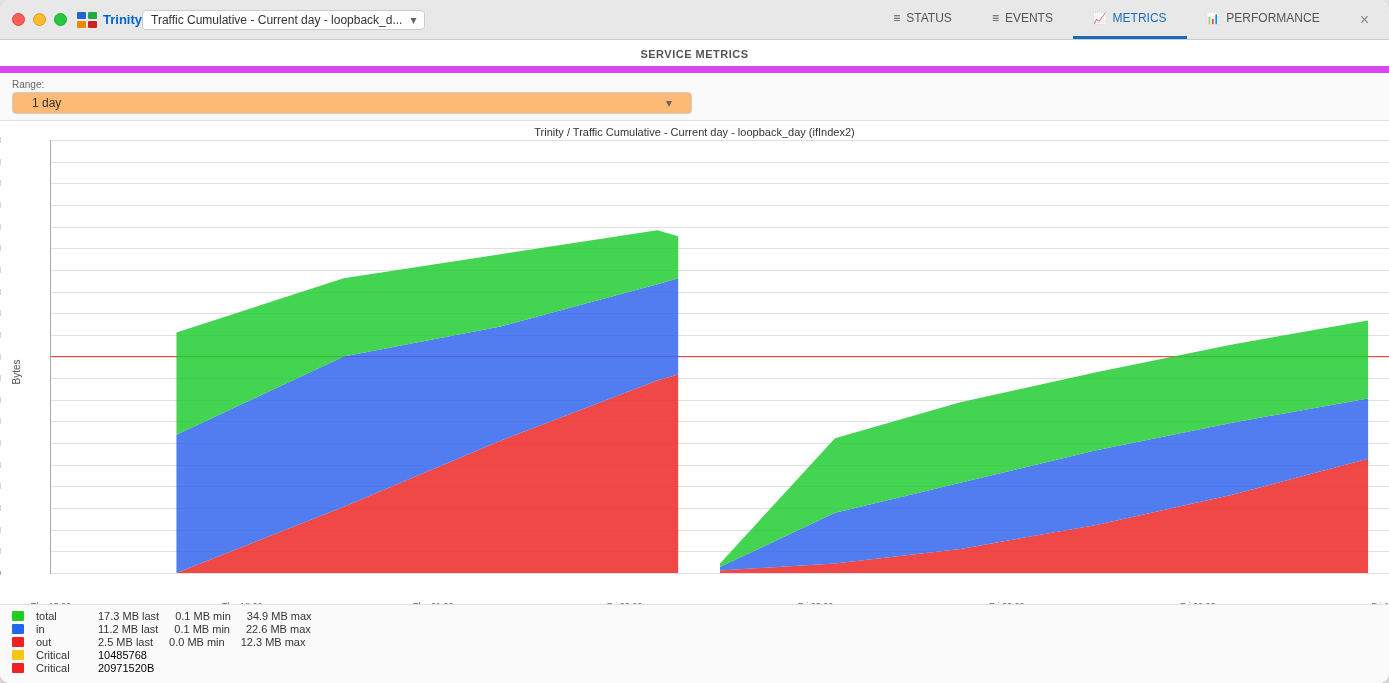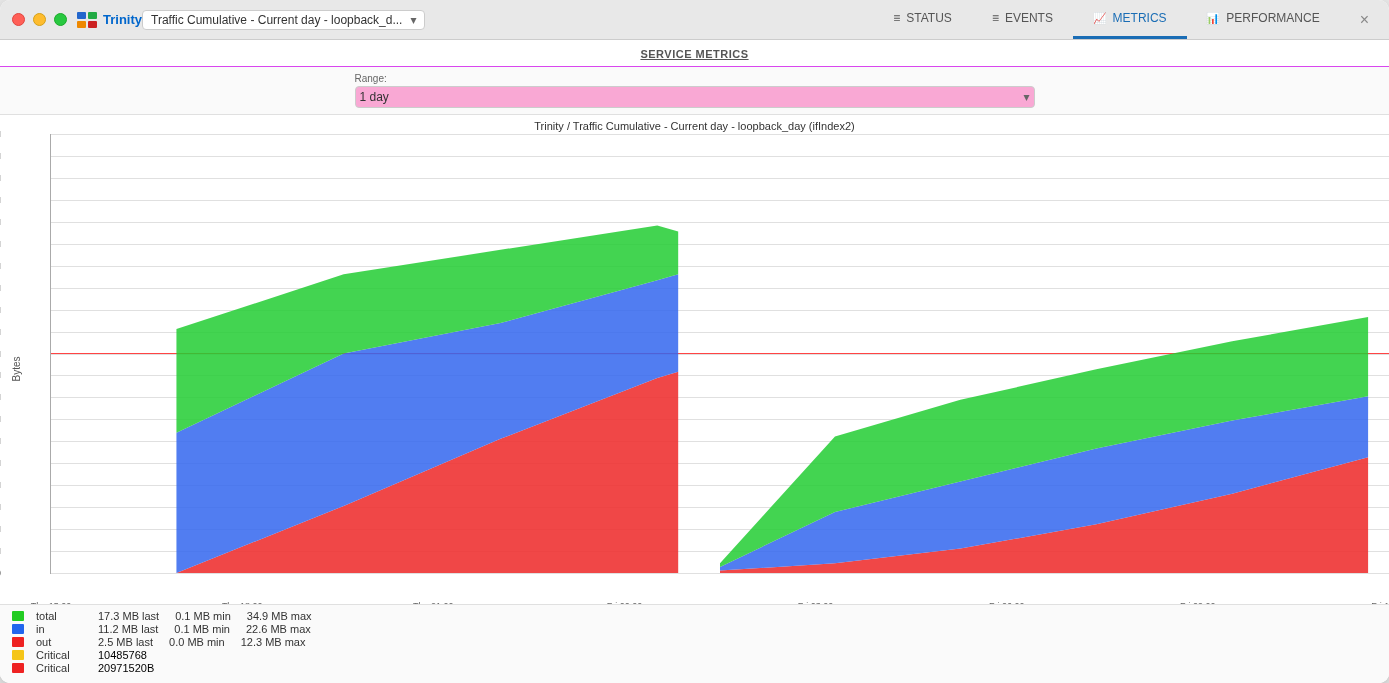--- a/index.html
+++ b/index.html
@@ -86,41 +86,39 @@
       background: #fff;
       overflow: hidden;
     }
     .section-title {
       text-align: center;
       font-size: 11px;
       font-weight: 600;
       letter-spacing: 0.5px;
       color: #555;
       padding: 8px 16px 6px;
-      border-bottom: 1px solid #d946ef;
-      text-decoration: underline;
+      border-bottom: 7px solid #d946ef;
     }
     .controls-bar {
       display: flex;
       padding: 6px 12px;
       gap: 20px;
       border-bottom: 1px solid #e0e0e0;
       background: #fafafa;
-      justify-content: center;
     }
     .control-group {
       display: flex; flex-direction: column; gap: 2px;
     }
     .control-group.range { width: 680px; }
     .control-group.metric { flex: 1; }
     .control-label { font-size: 10px; color: #666; }
     .control-select {
       display: flex; align-items: center;
       border: 1px solid #ccc; border-radius: 4px;
-      background: #f9a8d4; padding: 3px 4px;
+      background: #fdba74; padding: 3px 19px;
       font-size: 12px; color: #333; cursor: pointer;
       justify-content: space-between;
     }
     .control-select::after { content: '▾'; color: #666; margin-left: 8px; }
     .chart-section {
       flex: 1;
       display: flex;
       flex-direction: column;
       position: relative;
       overflow: hidden;

